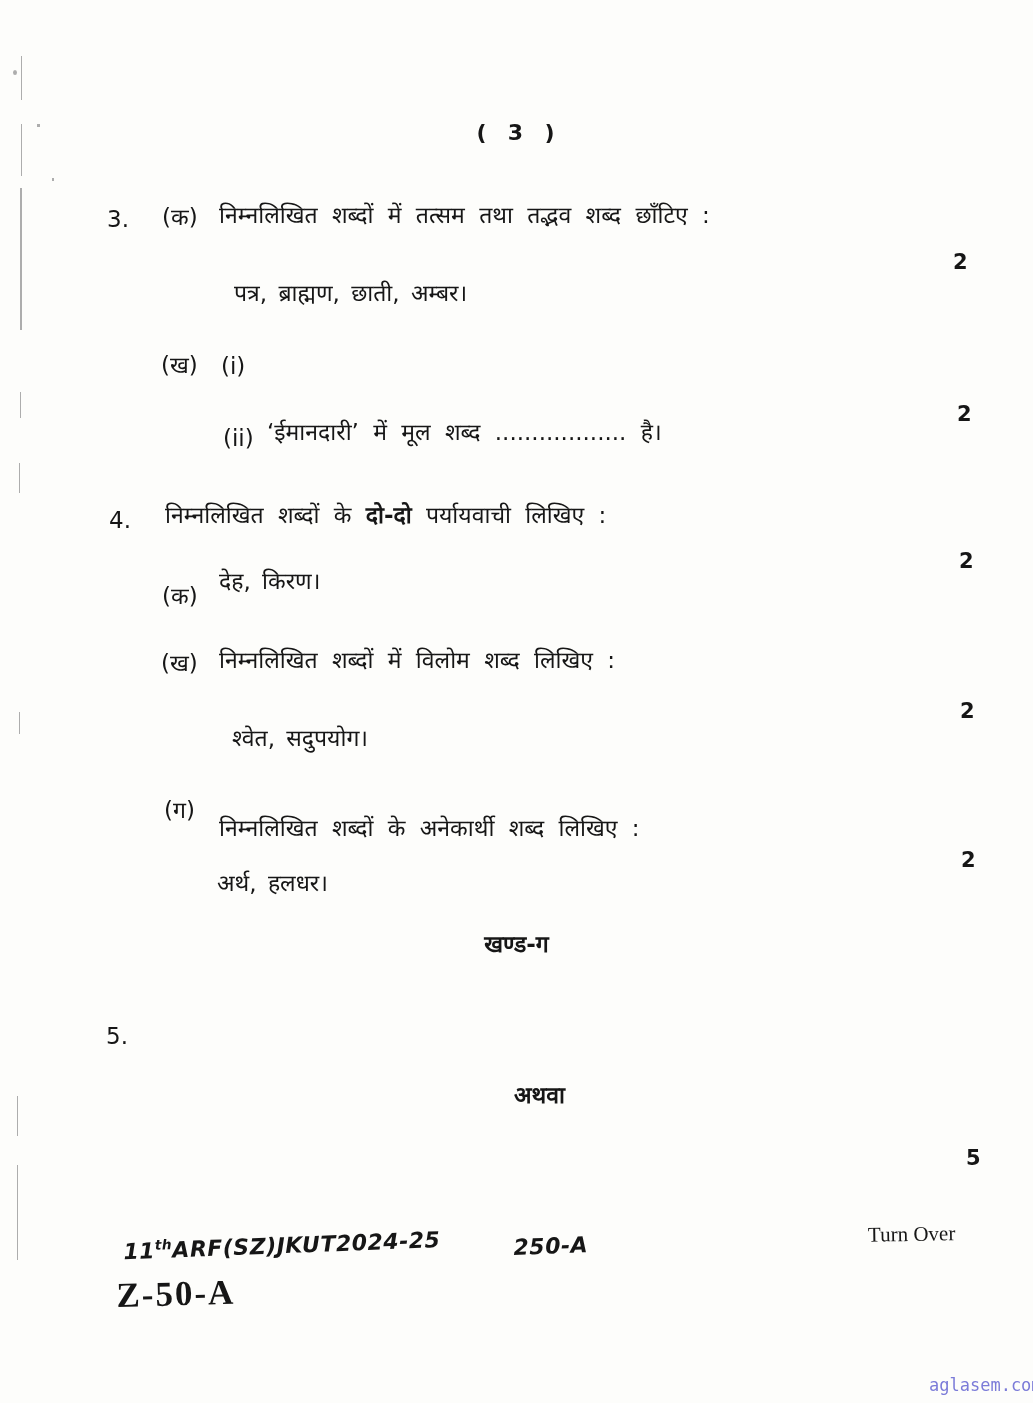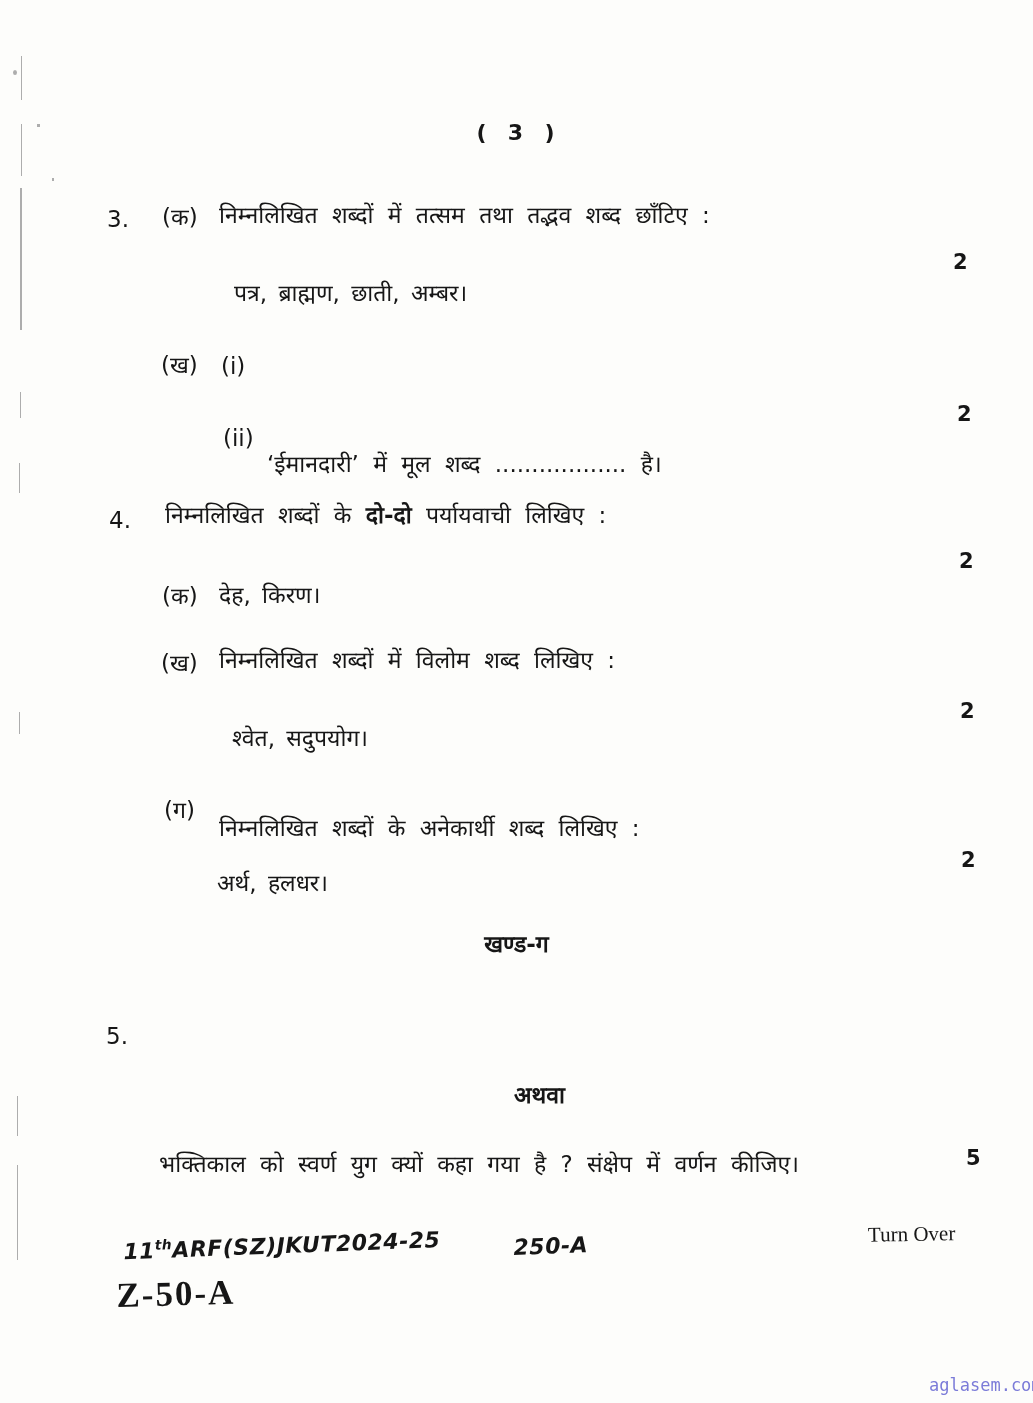--- a/index.html
+++ b/index.html
@@ -46,44 +46,43 @@
   <div class="abs hi" style="left:107px; top:203px;">3.</div>
   <div class="abs hi" style="left:162px; top:201px;">(क)</div>
   <div class="abs hi" style="left:219px; top:199px;">निम्नलिखित शब्दों में तत्सम तथा तद्भव शब्द छाँटिए :</div>
   <div class="abs marks" style="left:953px; top:250px;">2</div>
   <div class="abs hi-sm" style="left:218px; top:276px;margin-left:16px;">पत्र, ब्राह्मण, छाती, अम्बर।</div>
 
   <div class="abs hi" style="left:161px; top:349px;">(ख)</div>
   <div class="abs hi" style="left:221px; top:350px;">(i)</div>
   <div class="abs marks" style="left:957px; top:402px;">2</div>
   <div class="abs hi" style="left:223px; top:422px;">(ii)</div>
-  <div class="abs hi" style="left:267px; top:416px;margin-top:32px;">‘ईमानदारी’ में मूल शब्द .................. है।</div>
+  <div class="abs hi" style="left:267px; top:416px;">‘ईमानदारी’ में मूल शब्द .................. है।</div>
 
   <div class="abs hi" style="left:109px; top:504px;">4.</div>
   <div class="abs hi" style="left:165px; top:499px;"><span>निम्नलिखित शब्दों के </span><span class="bold">दो-दो</span><span> पर्यायवाची लिखिए :</span></div>
   <div class="abs marks" style="left:959px; top:549px;">2</div>
 
   <div class="abs hi" style="left:162px; top:580px;">(क)</div>
-  <div class="abs hi-sm" style="left:219px; top:578px;">देह, किरण।</div>
+  <div class="abs hi-sm" style="left:219px; top:564px;">देह, किरण।</div>
 
   <div class="abs hi" style="left:161px; top:647px;">(ख)</div>
   <div class="abs hi" style="left:219px; top:644px;">निम्नलिखित शब्दों में विलोम शब्द लिखिए :</div>
   <div class="abs marks" style="left:960px; top:699px;">2</div>
   <div class="abs hi-sm" style="left:232px; top:721px;">श्वेत, सदुपयोग।</div>
 
   <div class="abs hi" style="left:164px; top:794px;">(ग)</div>
   <div class="abs hi" style="left:219px; top:812px;">निम्नलिखित शब्दों के अनेकार्थी शब्द लिखिए :</div>
   <div class="abs marks" style="left:961px; top:848px;">2</div>
   <div class="abs hi-sm" style="left:217px; top:866px;">अर्थ, हलधर।</div>
 
   <div class="abs center hi bold" style="top:928px;">खण्ड-ग</div>
 
   <div class="abs hi" style="left:106px; top:1020px;">5.</div>
   <div class="abs center hi bold" style="top:1079px;padding-left:46px;">अथवा</div>
-  <div class="abs hi" style="left:159px; top:1148px;">भक्तिकाल को स्वर्ण युग क्यों कहा गया है ? संक्षेप में वर्णन कीजिए।</div>
   <div class="abs marks" style="left:966px; top:1146px;">5</div>
 
   <div class="abs footer-code" style="left:124px; top:1238px;"><span>11</span><sup>th</sup><span>ARF(SZ)JKUT2024-25</span></div>
   <div class="abs footer-code" style="left:514px; top:1235px;">250-A</div>
   <div class="abs turnover" style="left:868px; top:1222px;">Turn Over</div>
   <div class="abs booklet" style="left:117px; top:1276px;">Z-50-A</div>
   <div class="abs watermark" style="left:929px; top:1375px;">aglasem.com</div>
 
 </div>
 

